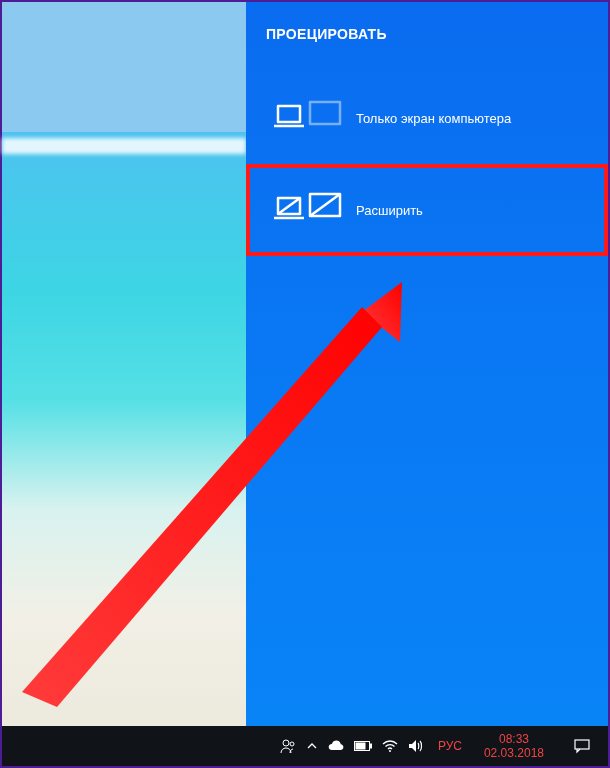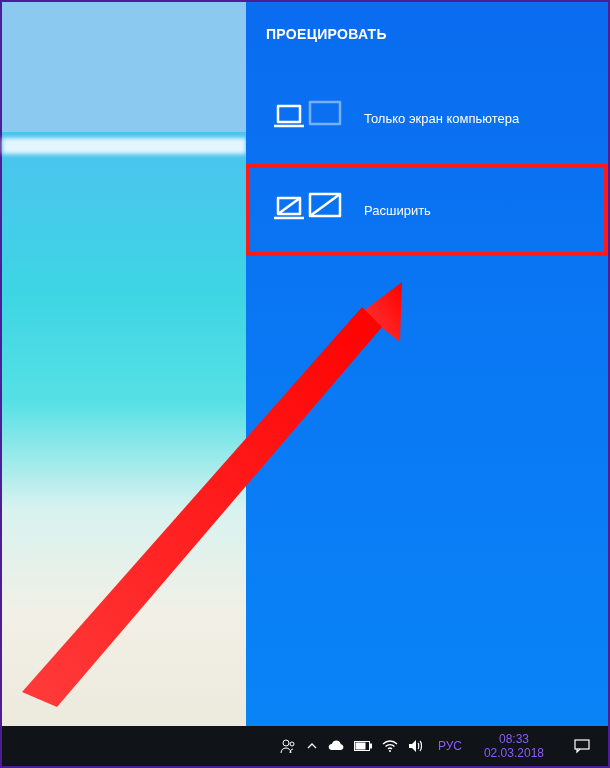--- a/index.html
+++ b/index.html
@@ -62,21 +62,21 @@
     padding-left: 20px;
     margin-bottom: 30px;
   }
   .options {
     display: flex;
     flex-direction: column;
   }
   .option {
     display: flex;
     align-items: center;
-    gap: 20px;
+    gap: 12px;
     padding: 24px 36px 24px 28px;
     cursor: default;
     position: relative;
   }
   .option.highlighted {
     outline: 4px solid #ff1a1a;
     outline-offset: -4px;
   }
   .option svg { flex: 0 0 auto; }
   .option-label {
@@ -92,21 +92,21 @@
     pointer-events: none;
   }
   
   .taskbar {
     position: absolute;
     left: 0; right: 0; bottom: 0;
     height: 40px;
     background: #101418;
     display: flex;
     align-items: center;
-    color: #8b5cf6;
+    color: #ef4444;
     font-size: 12px;
   }
   .taskbar .spacer { flex: 1; }
   .tray {
     display: flex;
     align-items: center;
     gap: 10px;
     padding: 0 6px;
   }
   .tray svg { display: block; }

